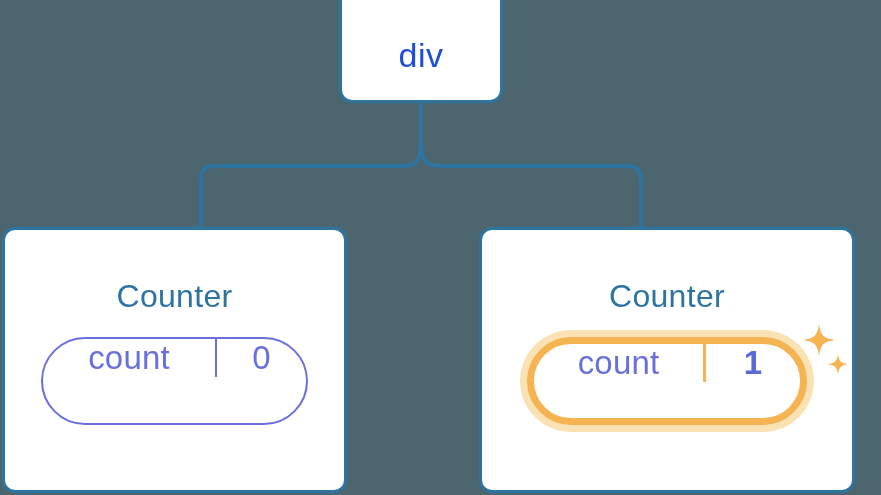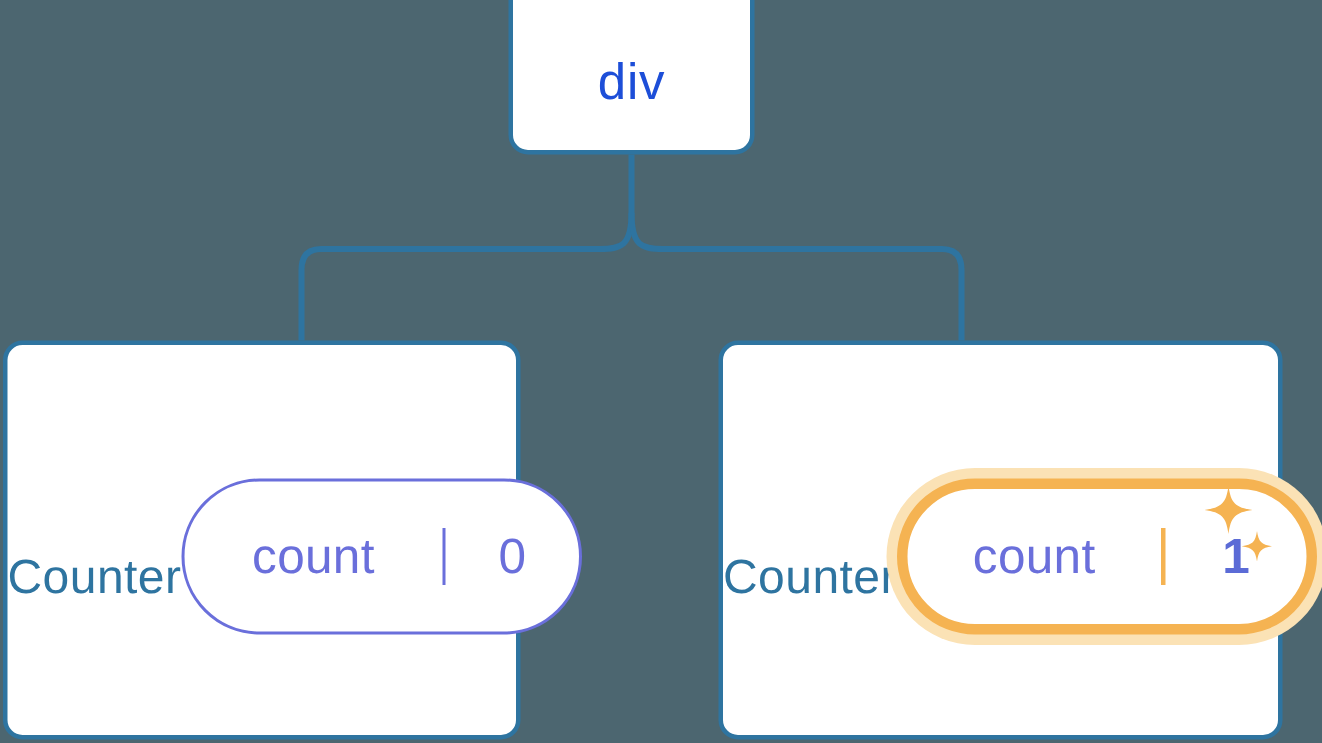--- a/index.html
+++ b/index.html
@@ -55,20 +55,21 @@
     letter-spacing: 0.5px;
     line-height: 1;
     position: relative;
     top: -6px;
   }
 
   .node-card {
     top: 227px;
     height: 266px;
     display: flex;
+    flex-direction: column;
     align-items: center;
   }
   .card-left  { left: 2px;   width: 345px; }
   .card-right { left: 479px; width: 376px; }
 
   .node-title {
     font-size: 32px;
     color: #2e74a0;
     letter-spacing: 0.3px;
   }
@@ -80,22 +81,22 @@
   .pill-wrap {
     position: relative;
     margin-top: 22px;
     display: flex;
     align-items: center;
     justify-content: center;
   }
   .pill {
     position: relative;
     display: flex;
-    align-items: center;
-    height: 104px;
+    align-items: flex-start;
+    height: 88px;
     border-radius: 52px;
     box-sizing: border-box;
     background: #ffffff;
   }
   .pill-normal {
     width: 267px;
     border: 2px solid #6a6fdb;
   }
   .pill-highlight {
     width: 280px;

